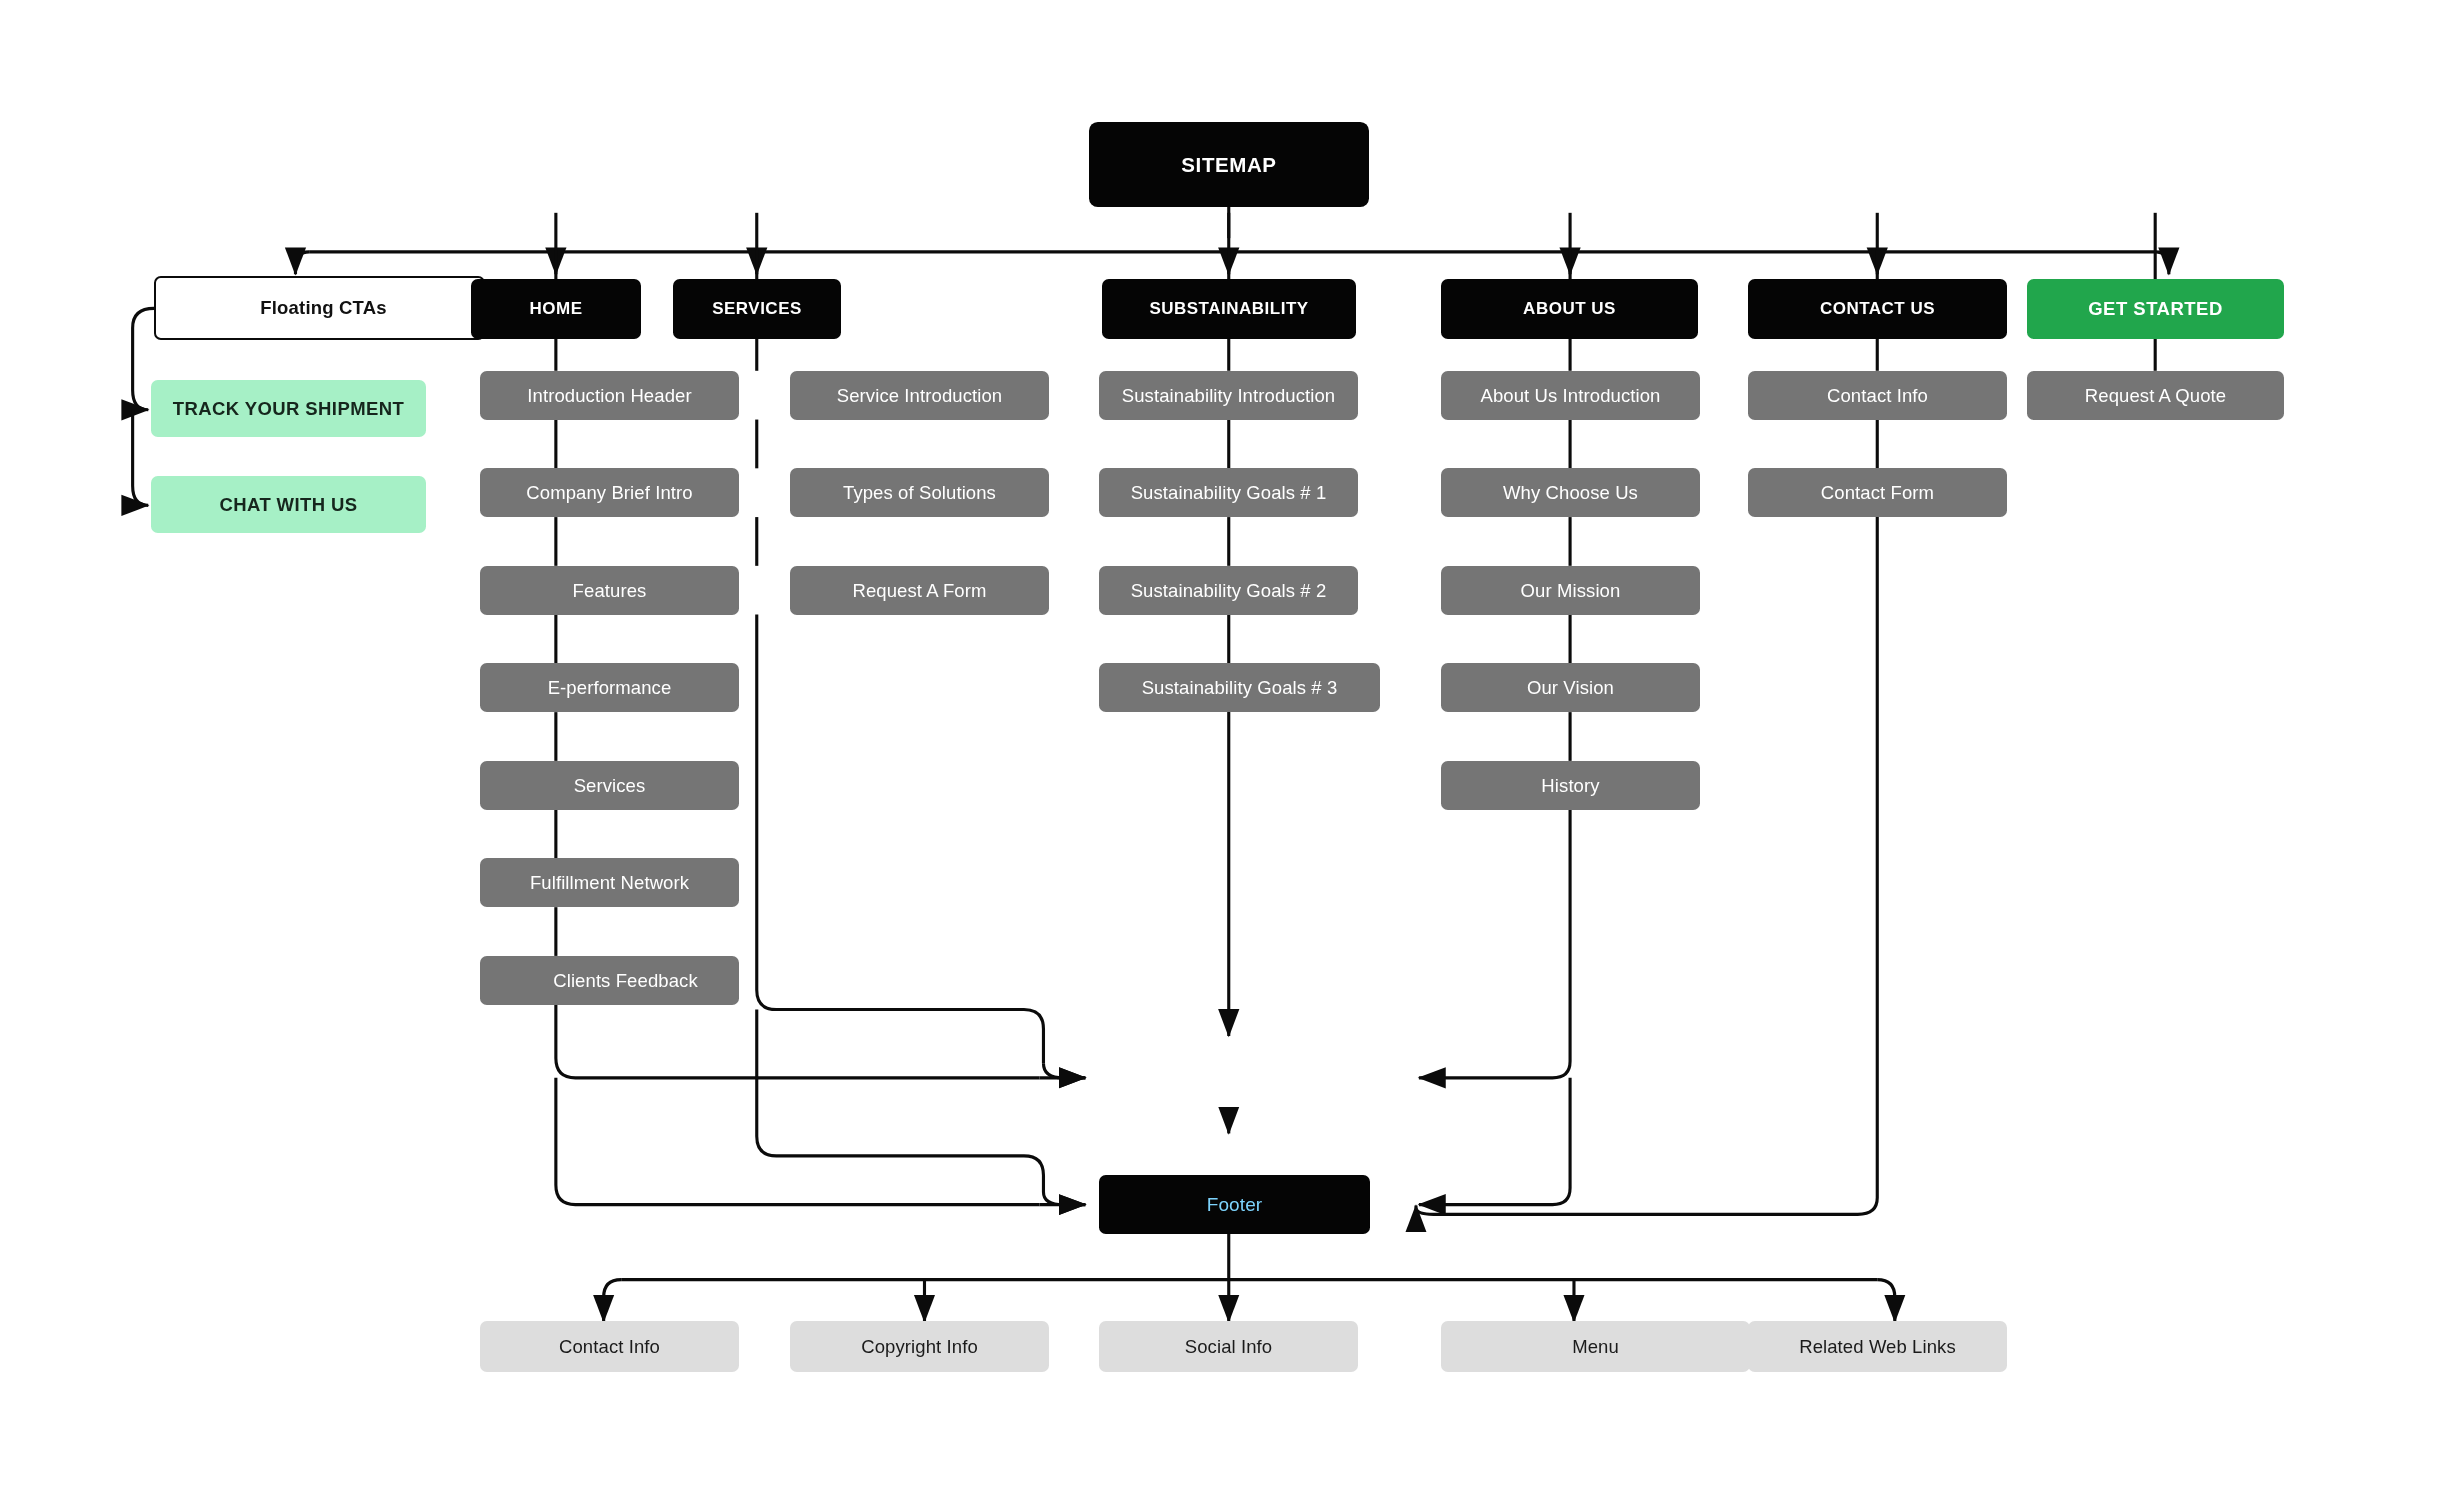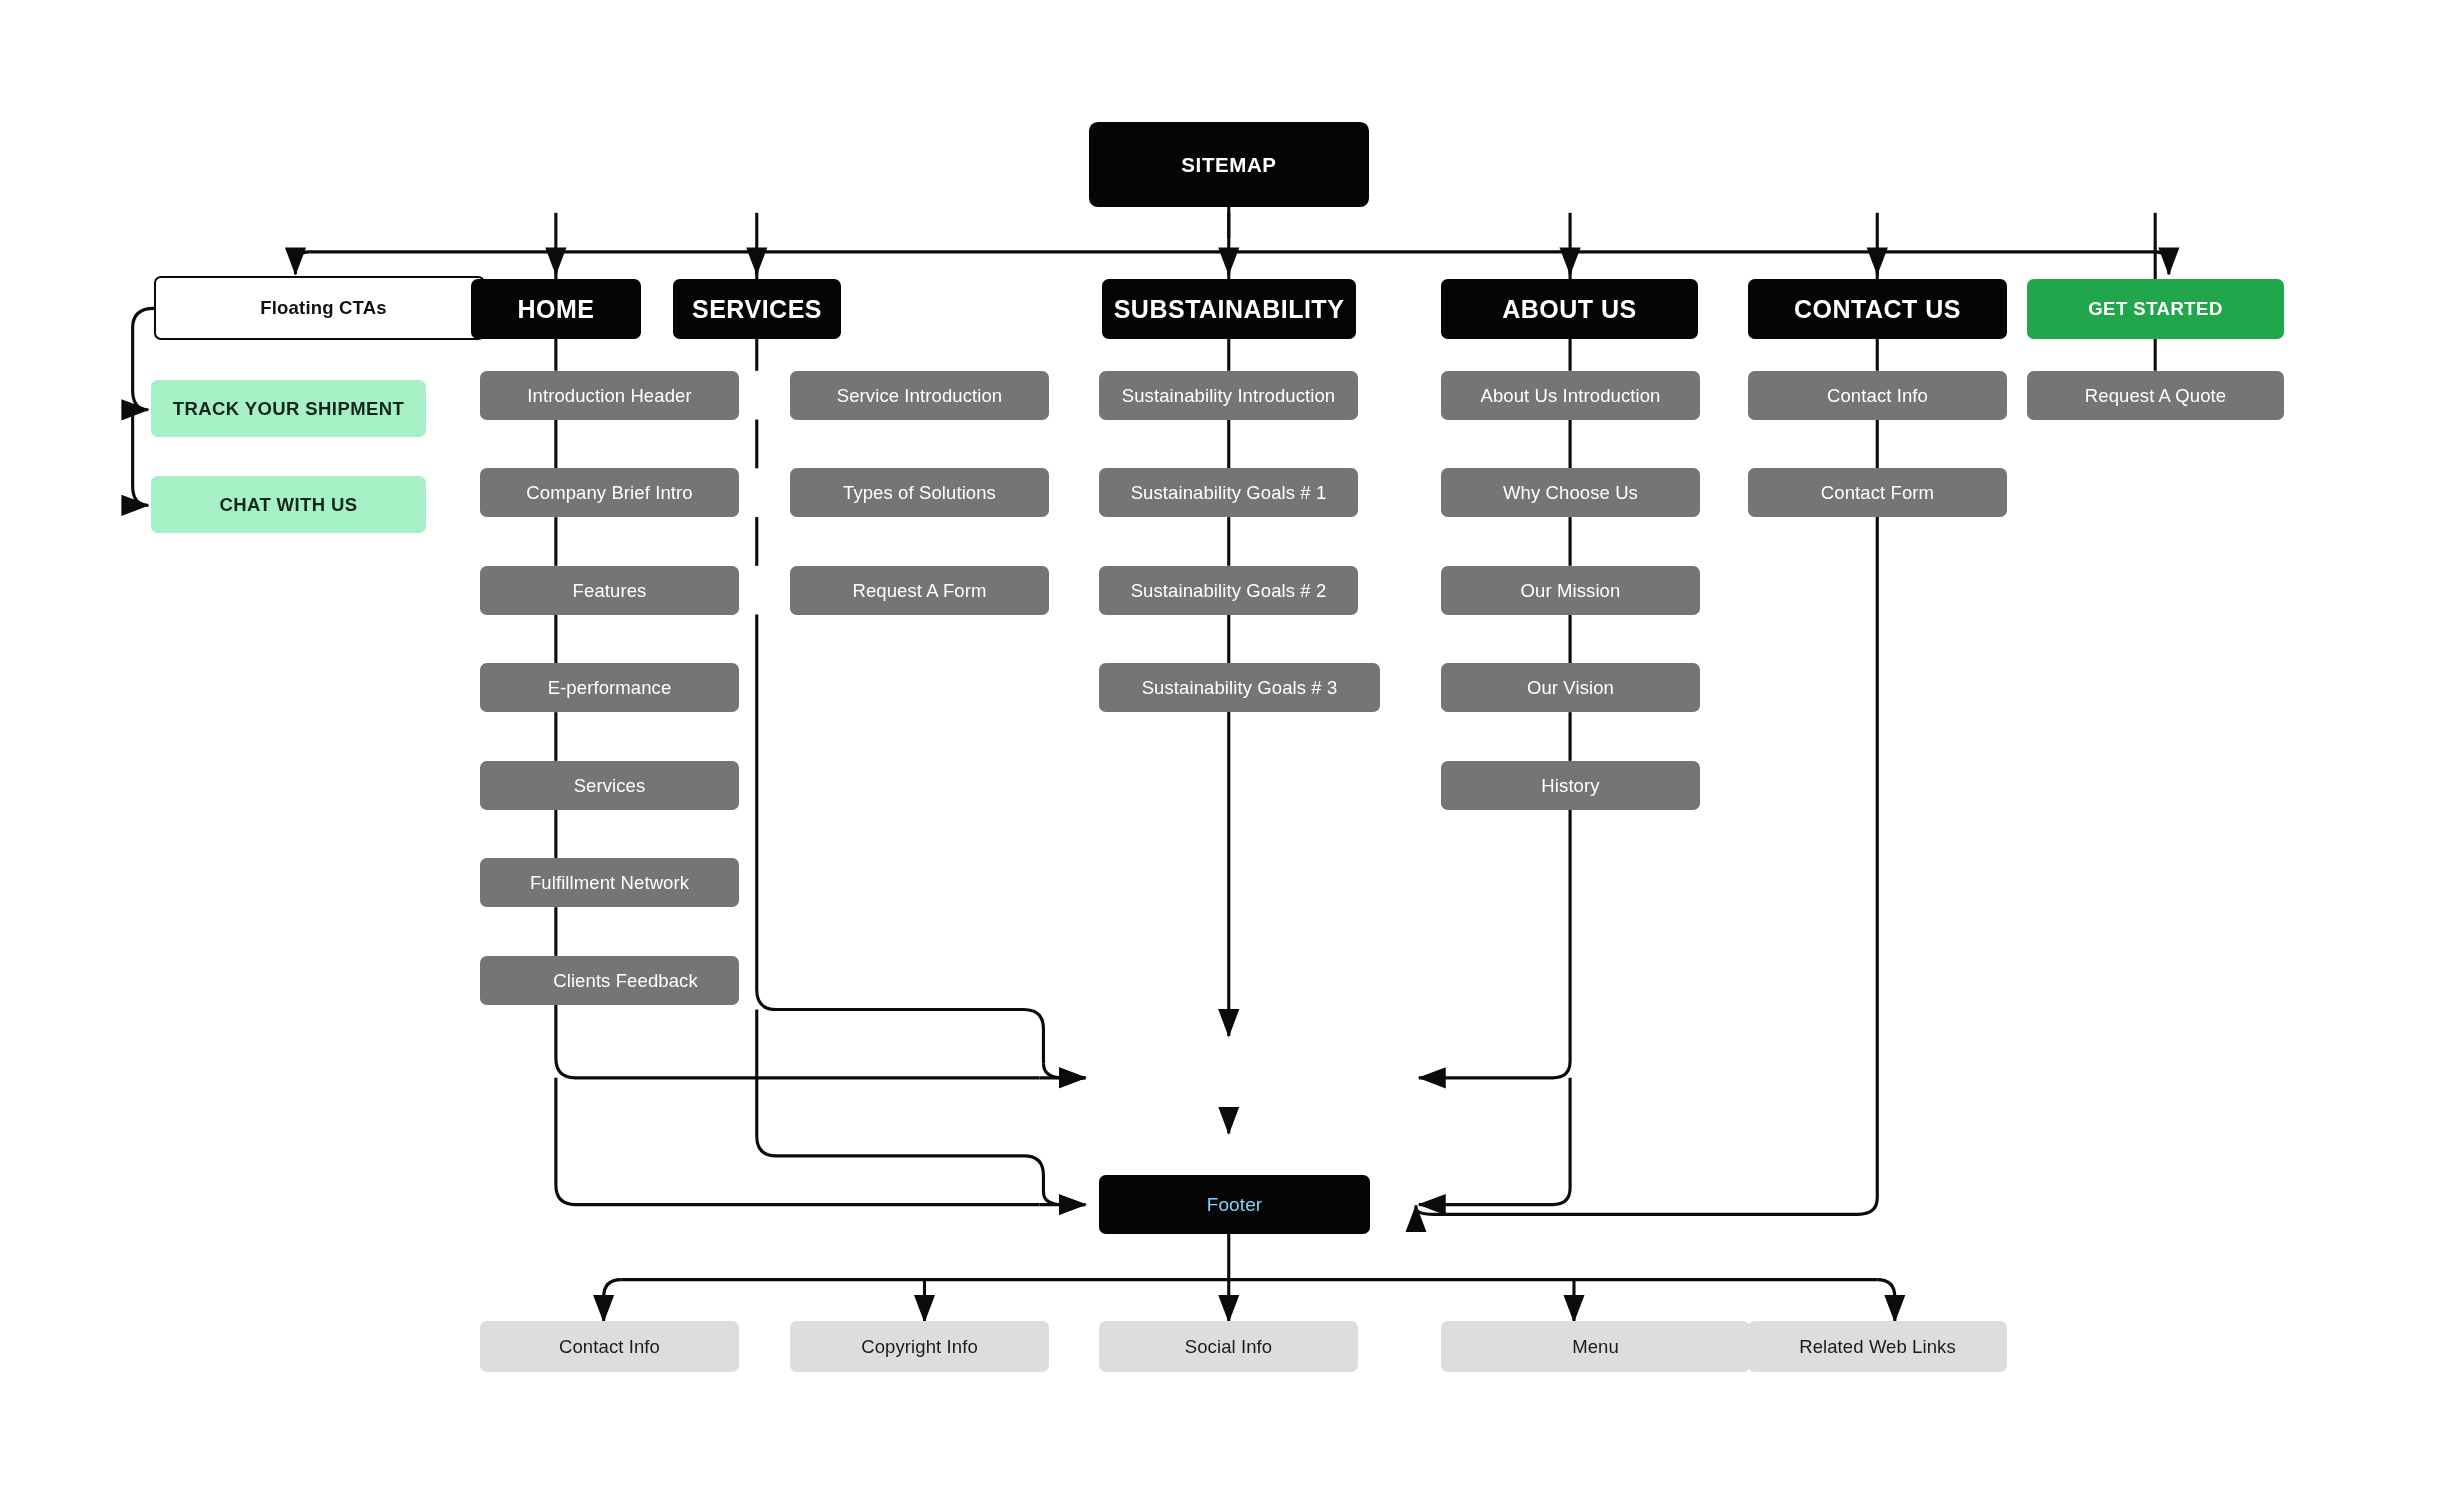--- a/index.html
+++ b/index.html
@@ -17,21 +17,21 @@
     border-radius:6.8px;
   }
   
   .n-root{
     background:#050505;color:#ffffff;
     font-size:20.5px;font-weight:700;letter-spacing:0.6px;
     border-radius:8.8px;
   }
   .n-top{
     background:#050505;color:#ffffff;
-    font-size:25px;font-weight:700;letter-spacing:0.5px;
+    font-size:17px;font-weight:700;letter-spacing:0.5px;
   }
   .n-top-green{
     background:#21a64c;color:#ffffff;
     font-size:18.5px;font-weight:700;letter-spacing:0.5px;
   }
   .n-outline{
     background:#ffffff;color:#111111;
     border:2.9px solid #0b0b0b;
     font-size:18.5px;font-weight:700;letter-spacing:0.2px;
   }

